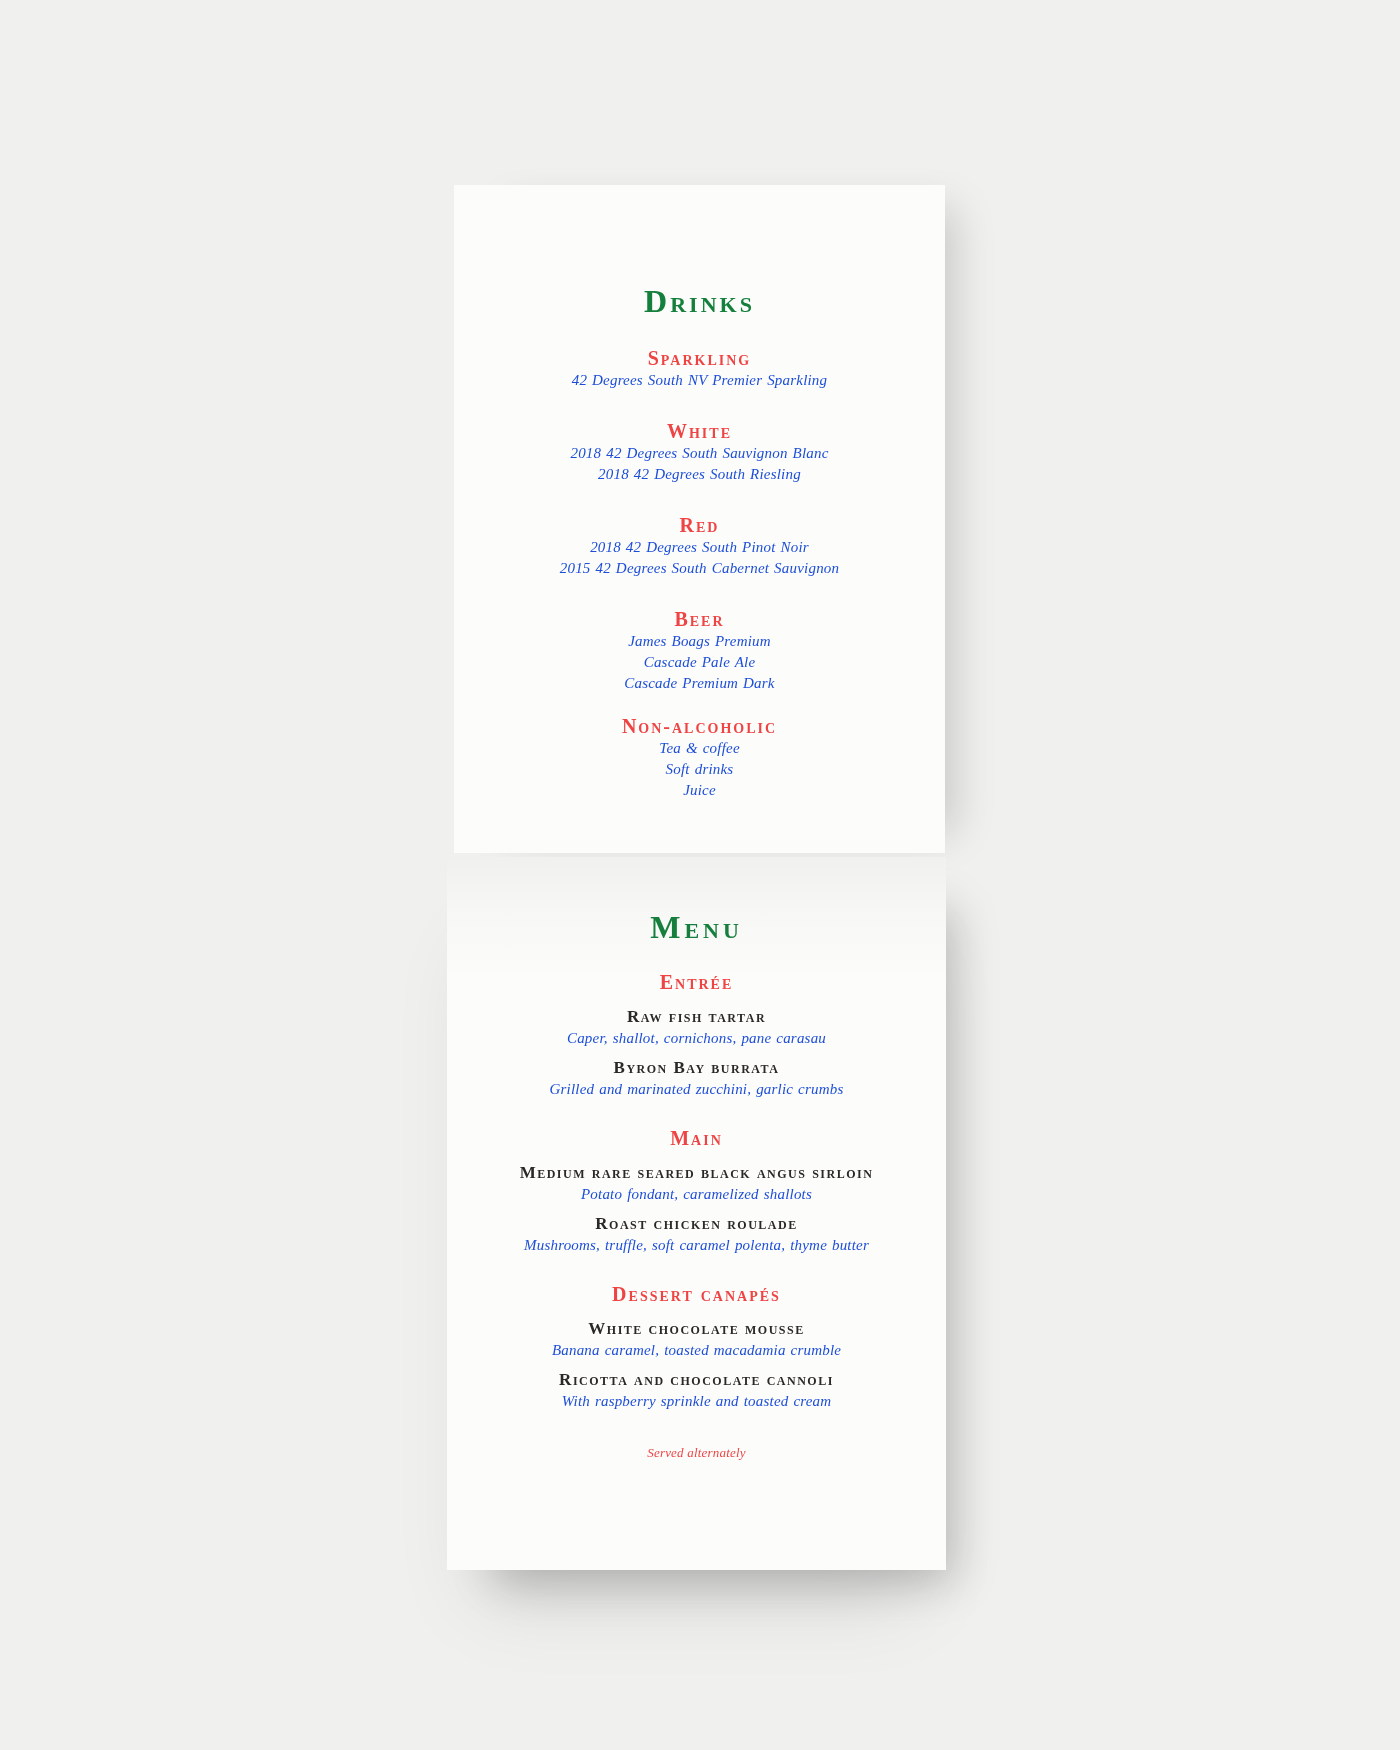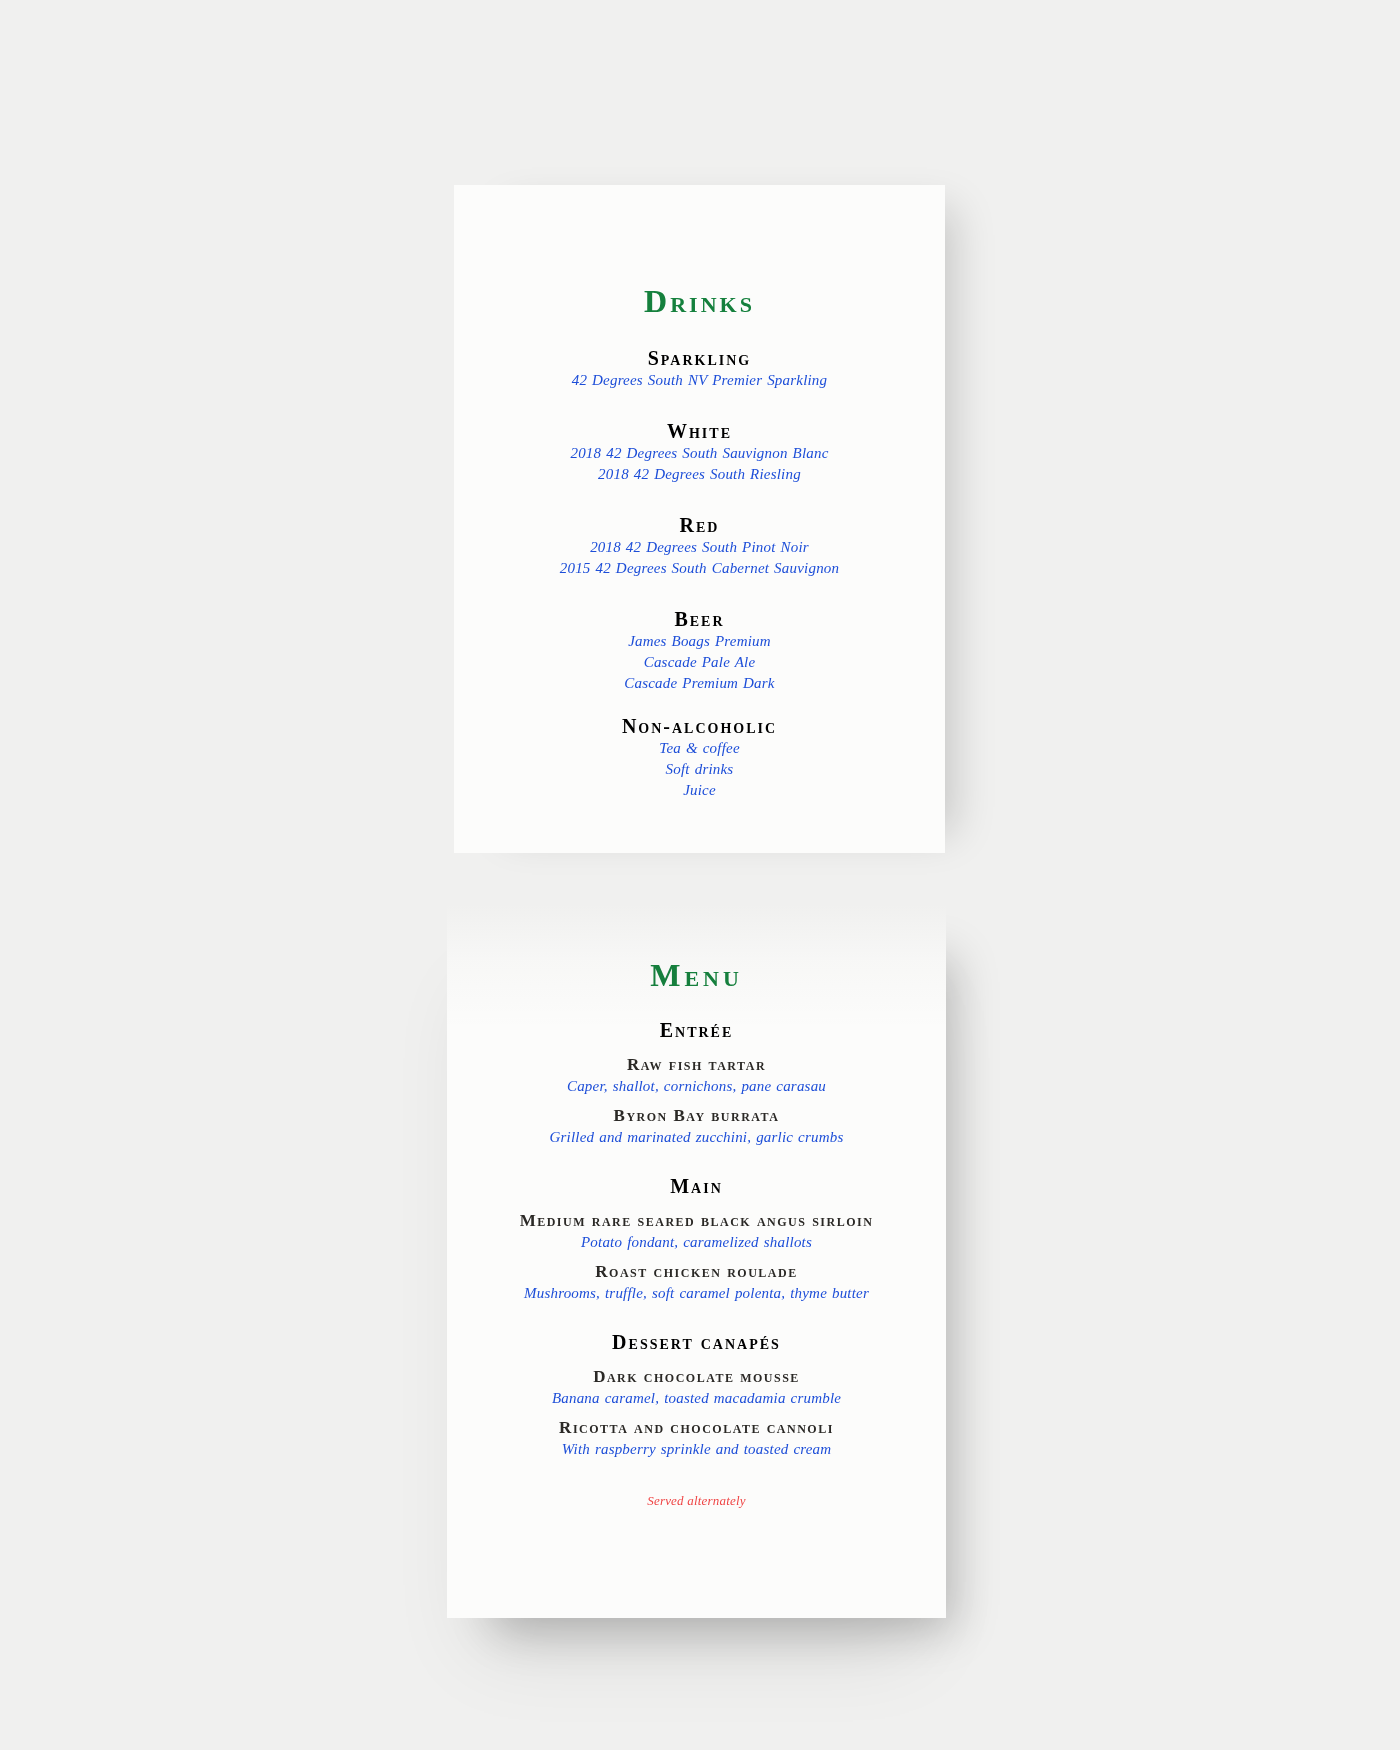--- a/index.html
+++ b/index.html
@@ -30,21 +30,21 @@
   }
   .card-drinks {
     left: 454px;
     top: 185px;
     width: 491px;
     height: 668px;
     box-shadow: 30px 2px 40px -22px rgba(0,0,0,0.18);
   }
   .card-menu {
     left: 447px;
-    top: 905px;
+    top: 857px;
     width: 499px;
     height: 713px;
     box-shadow: 28px 32px 42px -20px rgba(0,0,0,0.22), 0 60px 80px -30px rgba(0,0,0,0.10);
   }
   
   .card-menu::before {
     content: "";
     position: absolute;
     left: 0; top: 0; right: 0;
     height: 130px;
@@ -70,21 +70,21 @@
   }
   .card-drinks .section:last-child {
     margin-top: 22px;
   }
   .section-heading, .course-heading {
     font-size: 20px;
     line-height: 20px;
     font-weight: 600;
     font-variant: small-caps;
     letter-spacing: 2px;
-    color: #000000;
+    color: #ef4444;
     margin: 0 0 2px;
   }
   .item, .dish-desc {
     font-size: 15px;
     line-height: 21px;
     font-style: italic;
     letter-spacing: 0.2px;
     word-spacing: 1px;
     color: #1d4ed8;
     margin: 0;
@@ -182,21 +182,21 @@
       </div>
       <div class="dish">
         <h3 class="dish-name">Roast chicken roulade</h3>
         <p class="dish-desc">Mushrooms, truffle, soft caramel polenta, thyme butter</p>
       </div>
     </div>
 
     <div class="course">
       <h2 class="course-heading">Dessert canapés</h2>
       <div class="dish">
-        <h3 class="dish-name">Dark chocolate mousse</h3>
+        <h3 class="dish-name">White chocolate mousse</h3>
         <p class="dish-desc">Banana caramel, toasted macadamia crumble</p>
       </div>
       <div class="dish">
         <h3 class="dish-name">Ricotta and chocolate cannoli</h3>
         <p class="dish-desc">With raspberry sprinkle and toasted cream</p>
       </div>
     </div>
 
     <p class="footer-note">Served alternately</p>
   </section>

